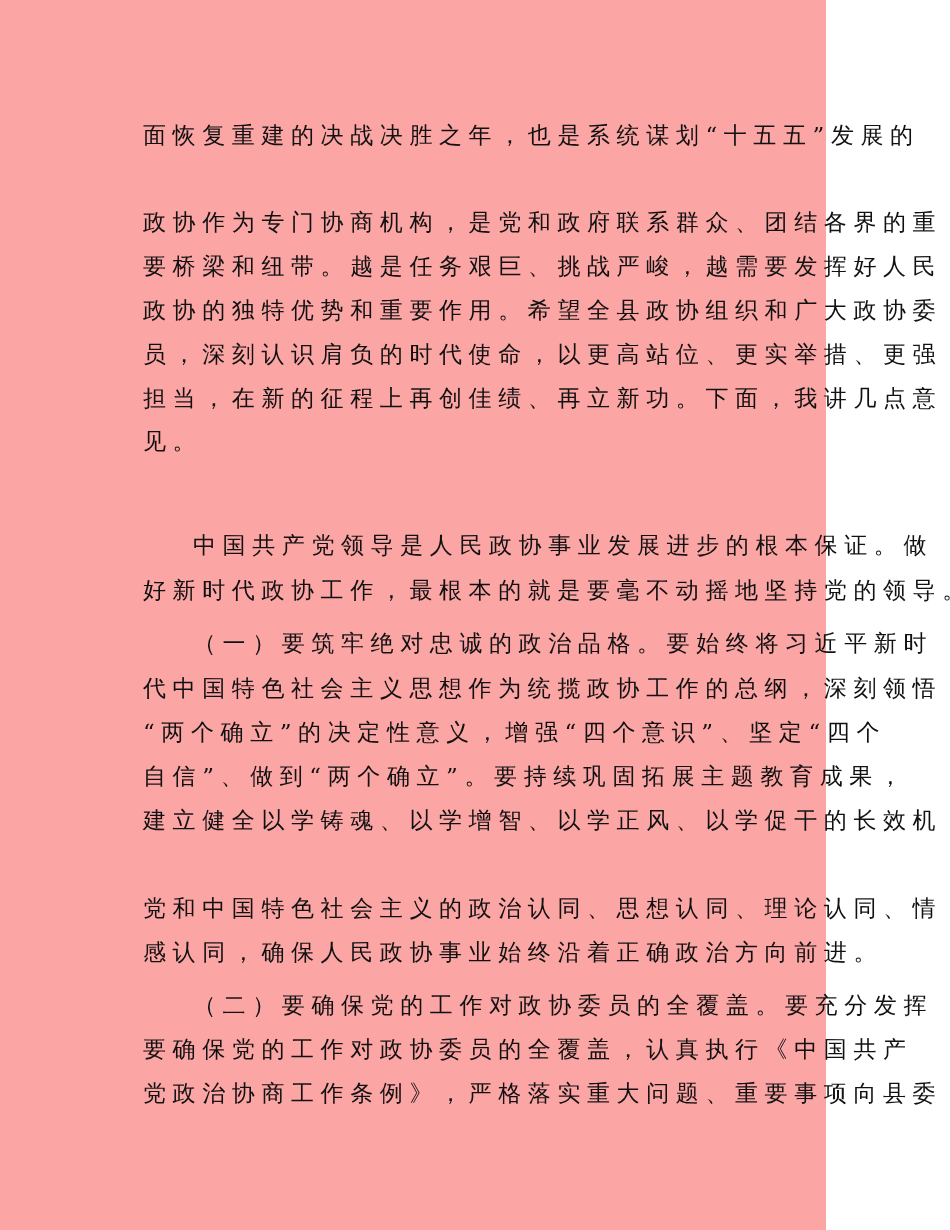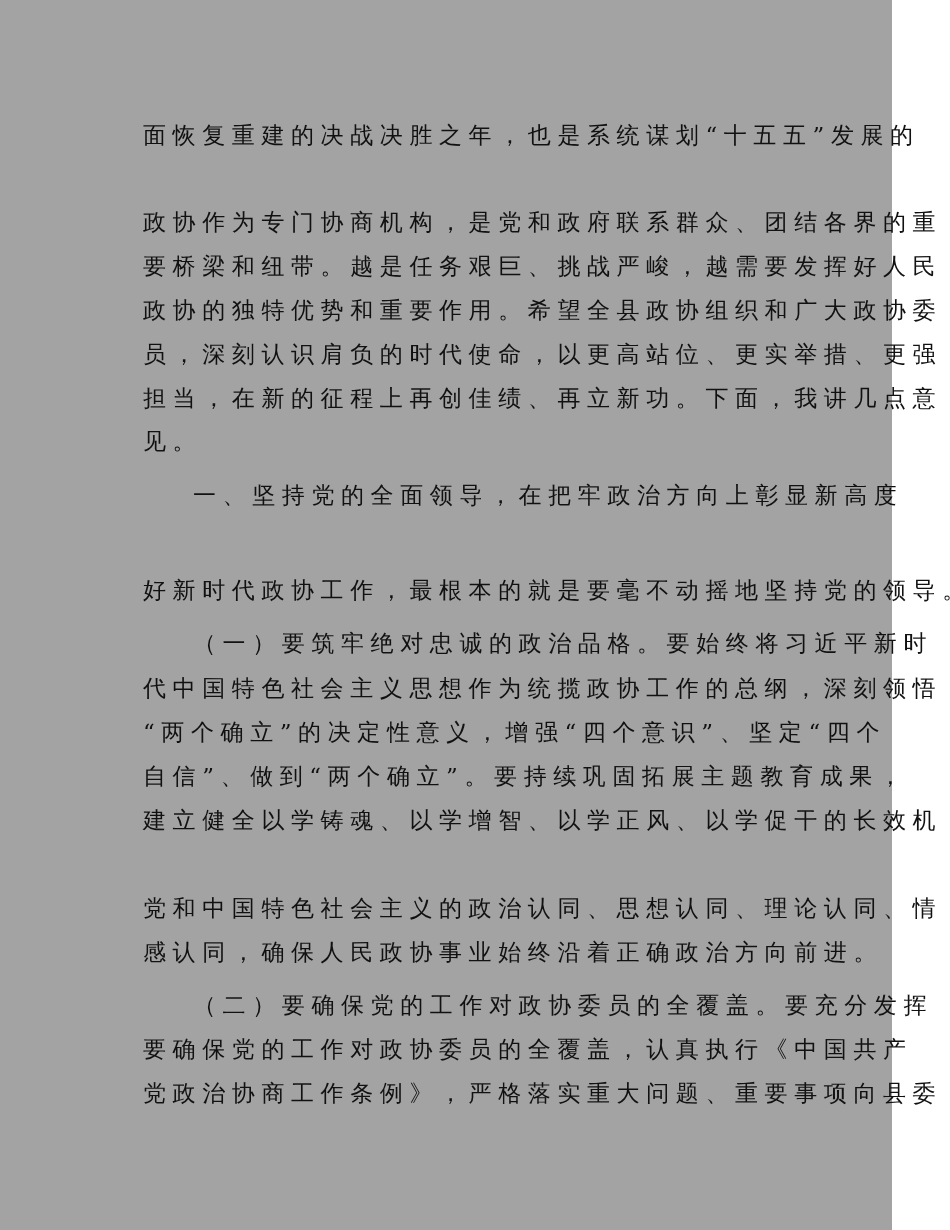--- a/index.html
+++ b/index.html
@@ -12,23 +12,23 @@
       height: 1230px;
       position: relative;
       overflow: hidden;
       font-family: "DejaVu Serif", "Liberation Serif", serif;
       color: #000000;
     }
     .page {
       position: absolute;
       left: 0;
       top: 0;
-      width: 892px;
+      width: 826px;
       height: 1230px;
-      background: #a3a3a3;
+      background: #fca5a5;
     }
     .line {
       position: absolute;
       left: 143px;
       width: 680px;
       height: 32px;
       line-height: 32px;
       font-size: 23px;
       letter-spacing: 6.6px;
       white-space: nowrap;
@@ -44,22 +44,22 @@
 <div class="page">
 
   <div class="line" style="top:119px">面恢复重建的决战决胜之年，也是系统谋划“十五五”发展的</div>
   <div class="line" style="top:206px">政协作为专门协商机构，是党和政府联系群众、团结各界的重</div>
   <div class="line" style="top:250px">要桥梁和纽带。越是任务艰巨、挑战严峻，越需要发挥好人民</div>
   <div class="line" style="top:294px">政协的独特优势和重要作用。希望全县政协组织和广大政协委</div>
   <div class="line" style="top:338px">员，深刻认识肩负的时代使命，以更高站位、更实举措、更强</div>
   <div class="line" style="top:382px">担当，在新的征程上再创佳绩、再立新功。下面，我讲几点意</div>
   <div class="line" style="top:425px">见。</div>
 
-  <div class="line indent" style="top:479px">一、坚持党的全面领导，在把牢政治方向上彰显新高度</div>
 
+  <div class="line indent" style="top:529px">中国共产党领导是人民政协事业发展进步的根本保证。做</div>
   <div class="line" style="top:574px">好新时代政协工作，最根本的就是要毫不动摇地坚持党的领导。</div>
 
   <div class="line indent" style="top:627px">（一）要筑牢绝对忠诚的政治品格。要始终将习近平新时</div>
   <div class="line" style="top:672px">代中国特色社会主义思想作为统揽政协工作的总纲，深刻领悟</div>
   <div class="line" style="top:716px">“两个确立”的决定性意义，增强“四个意识”、坚定“四个</div>
   <div class="line" style="top:760px">自信”、做到“两个确立”。要持续巩固拓展主题教育成果，</div>
   <div class="line" style="top:804px">建立健全以学铸魂、以学增智、以学正风、以学促干的长效机</div>
   <div class="line" style="top:892px">党和中国特色社会主义的政治认同、思想认同、理论认同、情</div>
   <div class="line" style="top:936px">感认同，确保人民政协事业始终沿着正确政治方向前进。</div>
 

